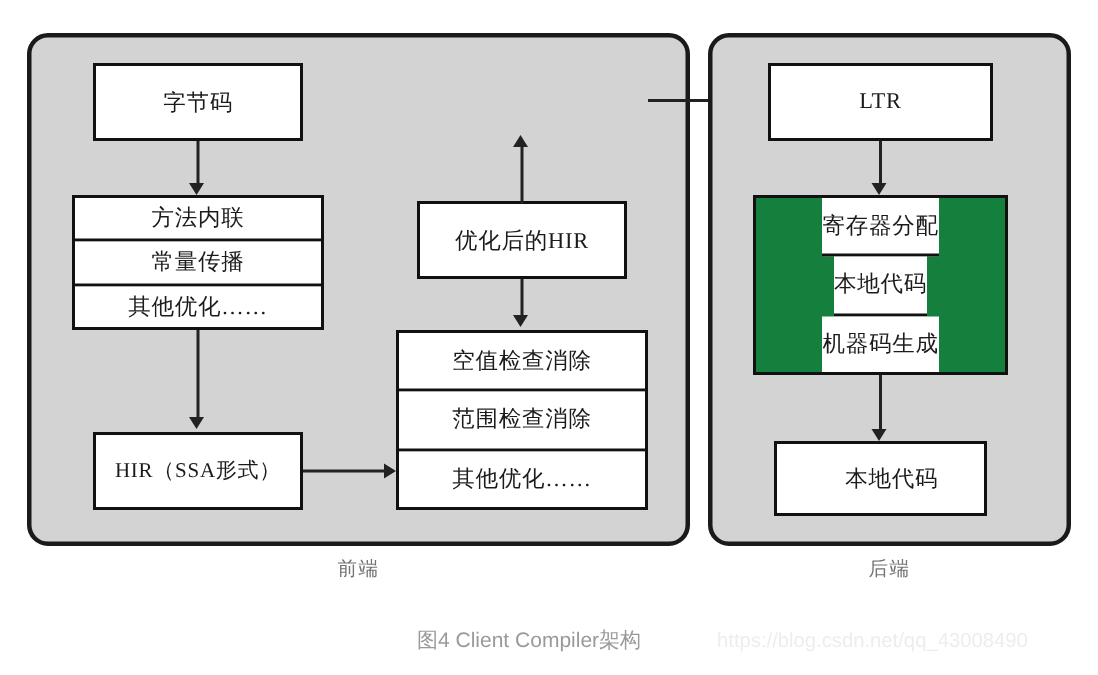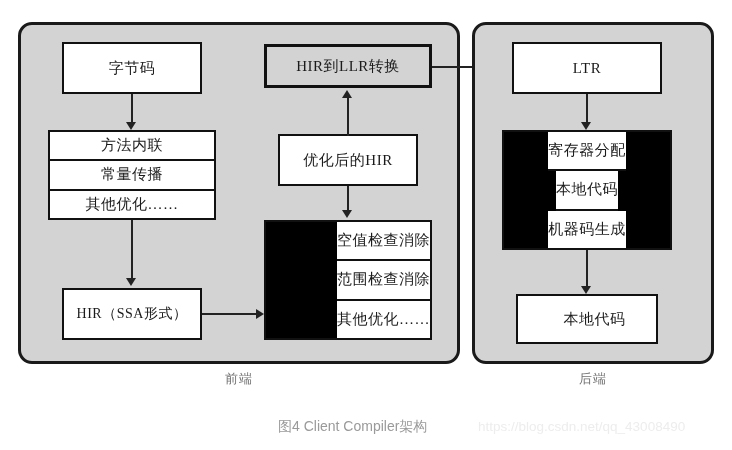--- a/index.html
+++ b/index.html
@@ -54,21 +54,21 @@
     text-align: center;
   }
   .node.rounded { border-radius: 0; }
   .node.shaded  { background: #d3d3d3; border-width: 3px; }
 
   
   .stack {
     position: absolute;
     box-sizing: border-box;
     border: 2.5px solid #111111;
-    background: #000000;
+    background: #15803d;
     display: flex;
     flex-direction: column;
   }
   .stack .cell {
     flex: 1 1 0;
     display: flex;
     align-items: center;
     justify-content: center;
     font-size: 15px;
     color: #1b1b1b;
@@ -156,21 +156,21 @@
   <div class="conn v" style="left:131px; top:220px; height:60px;"></div>
   <div class="arrowhead down" style="left:126px; top:278px;"></div>
 
   <div class="node rounded" style="left:62px; top:288px; width:140px; height:52px; font-size:14px;">
     <span>HIR（SSA形式）</span>
   </div>
 
   <div class="conn h" style="left:202px; top:313px; width:56px;"></div>
   <div class="arrowhead right" style="left:256px; top:309px;"></div>
 
-  <div class="stack" id="stack-middle-optimizations" style="left:264px; top:220px; width:168px; height:120px;align-items:flex-end;">
+  <div class="stack" id="stack-middle-optimizations" style="left:264px; top:220px; width:168px; height:120px;">
     <div class="cell">
       <span>空值检查消除</span>
     </div>
     <div class="cell">
       <span>范围检查消除</span>
     </div>
     <div class="cell">
       <span>其他优化……</span>
     </div>
   </div>
@@ -178,23 +178,20 @@
   <div class="conn v" style="left:347px; top:186px; height:26px;"></div>
   <div class="arrowhead down" style="left:342px; top:210px;"></div>
 
   <div class="node rounded" style="left:278px; top:134px; width:140px; height:52px;">
     <span>优化后的HIR</span>
   </div>
 
   <div class="conn v" style="left:347px; top:96px; height:40px;"></div>
   <div class="arrowhead up" style="left:342px; top:90px;"></div>
 
-  <div class="node shaded" style="left:264px; top:44px; width:168px; height:44px;">
-    <span>HIR到LLR转换</span>
-  </div>
 
   <div class="conn h" style="left:432px; top:66px; width:72px;"></div>
   <div class="arrowhead right" style="left:502px; top:62px;"></div>
 
   <div class="panel-caption" id="caption-frontend">前端</div>
 
   <div class="panel" id="panel-backend"></div>
 
   <div class="node rounded" style="left:512px; top:42px; width:150px; height:52px;">
     <span>LTR</span>

